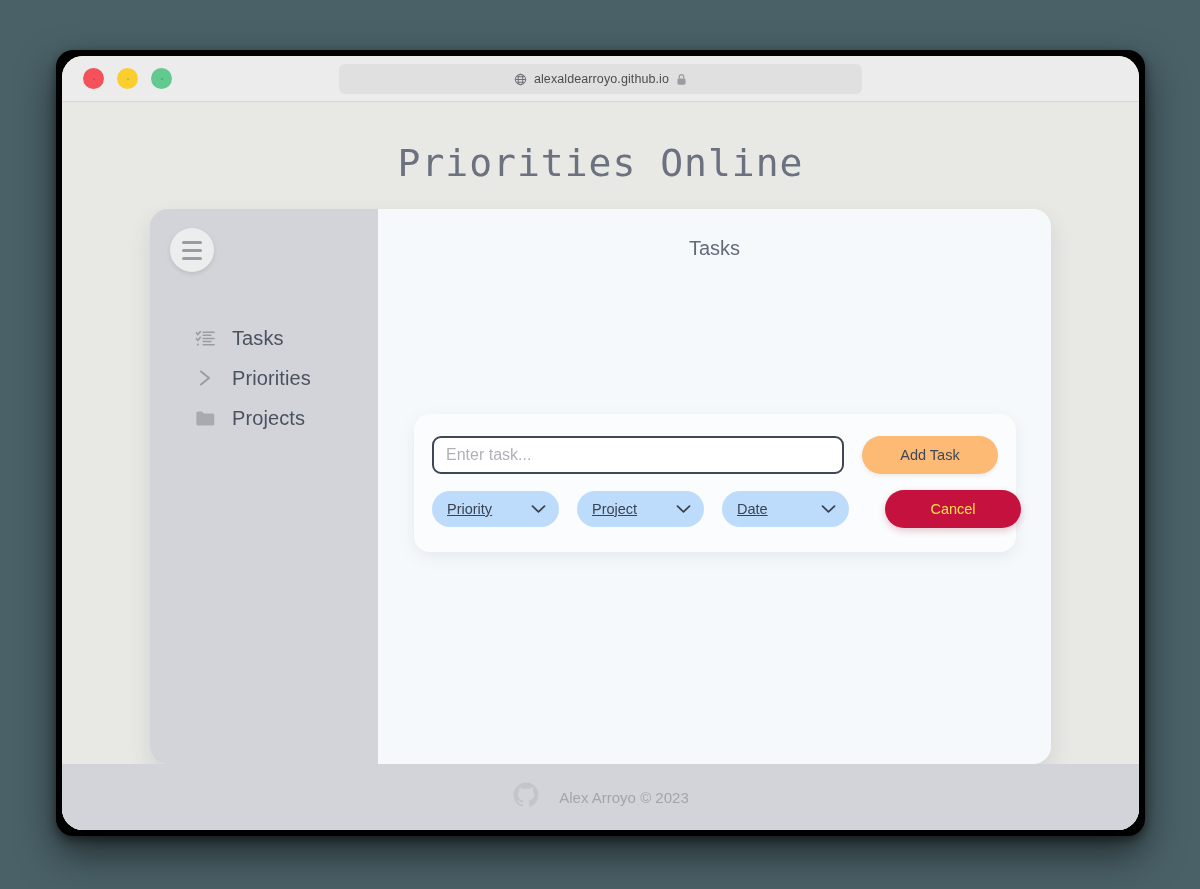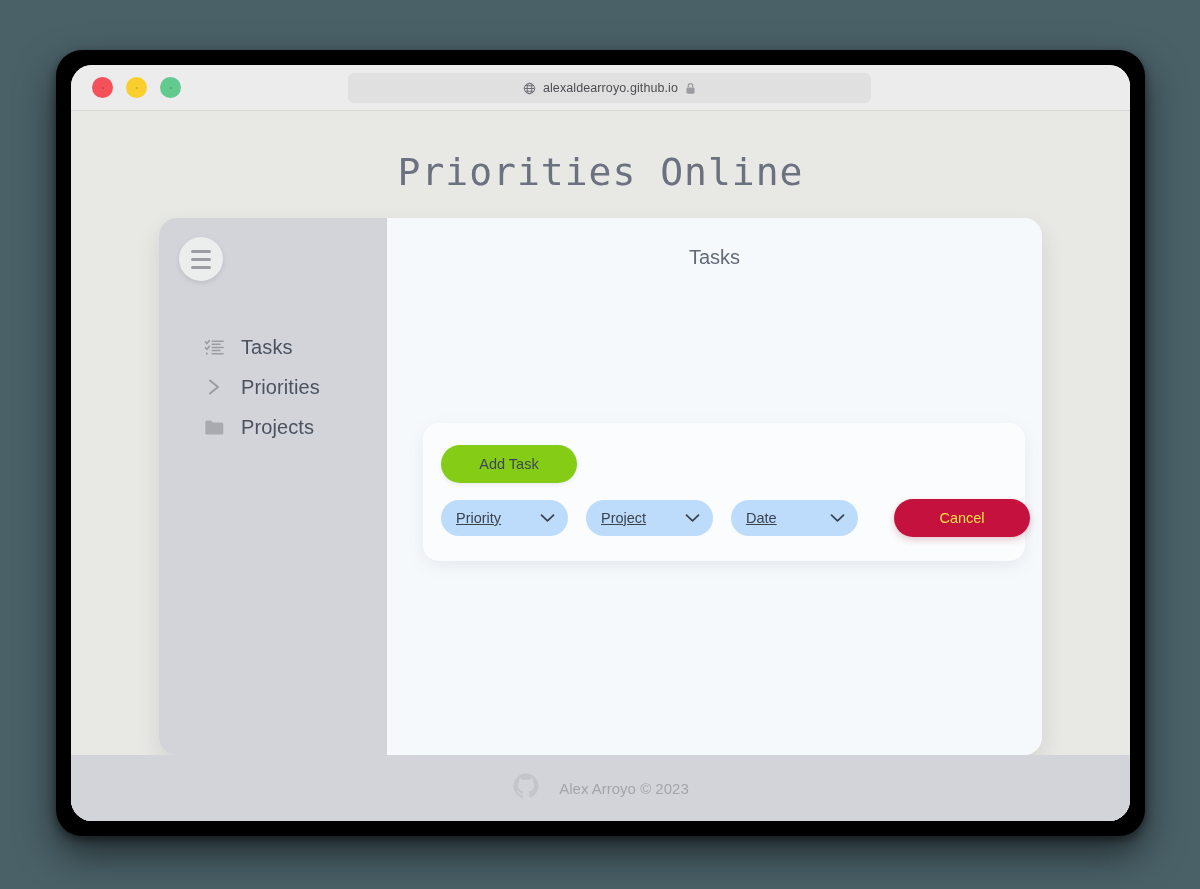--- a/index.html
+++ b/index.html
@@ -8,23 +8,23 @@
     background: #4a6168;
     font-family: "Liberation Sans", sans-serif;
     overflow: hidden;
   }
 
   
   .device {
     position: absolute;
     left: 56px; top: 50px;
     width: 1089px; height: 786px;
-    border-radius: 26px;
+    border-radius: 17px;
     background: #000;
-    padding: 15px;
+    padding: 6px;
     box-shadow: 0 18px 38px rgba(0,0,0,0.55), 0 4px 10px rgba(0,0,0,0.45);
   }
   .screen {
     width: 100%; height: 100%;
     border-radius: 21px;
     background: #e8e8e5;
     overflow: hidden;
     display: flex;
     flex-direction: column;
   }
@@ -179,21 +179,21 @@
 
   .side-btn {
     width: 136px; height: 38px;
     border: none; border-radius: 19px;
     font-size: 14.5px;
     cursor: pointer;
     font-family: "Liberation Sans", sans-serif;
     flex: 0 0 auto;
   }
   .side-btn.add {
-    background: #84cc16;
+    background: #fdba74;
     color: #3e4756;
     box-shadow: 0 2px 4px rgba(0,0,0,.07);
   }
   .side-btn.cancel {
     background: #c4113d;
     color: #fde047;
     box-shadow: 0 3px 7px rgba(150,20,50,.22);
   }
 
   .dd {
@@ -306,20 +306,21 @@
 
 
           </div>
         </div>
 
         <div class="main">
           <div class="main-title">Tasks</div>
 
           <div class="card">
             <div class="card-row">
+              <input class="task-input" type="text" placeholder="Enter task..." style="">
               <button class="side-btn add">Add Task</button>
             </div>
 
             <div class="card-row">
               <div class="dd">
                 <span>Priority</span>
                 <span>
                   <svg width="15" height="10" viewBox="0 0 16 10" fill="none" stroke="#3b4250" stroke-width="1.9" stroke-linecap="round" stroke-linejoin="round">
                     <polyline points="1.6,2 8,8 14.4,2"></polyline>
                   </svg>

